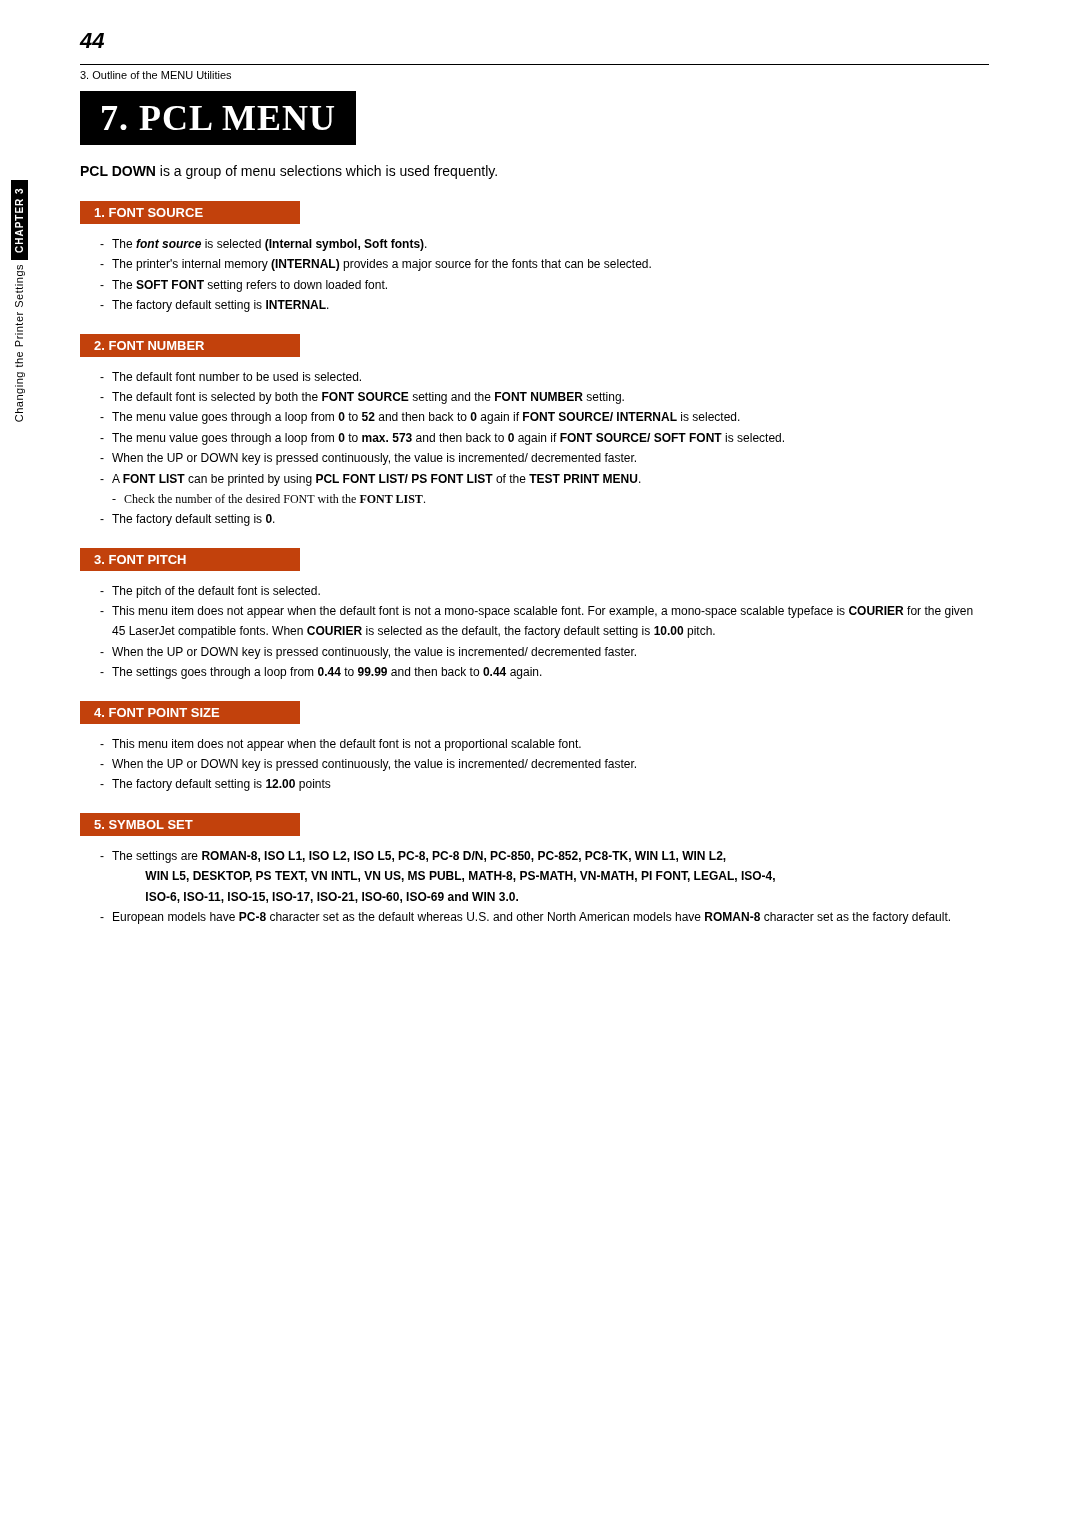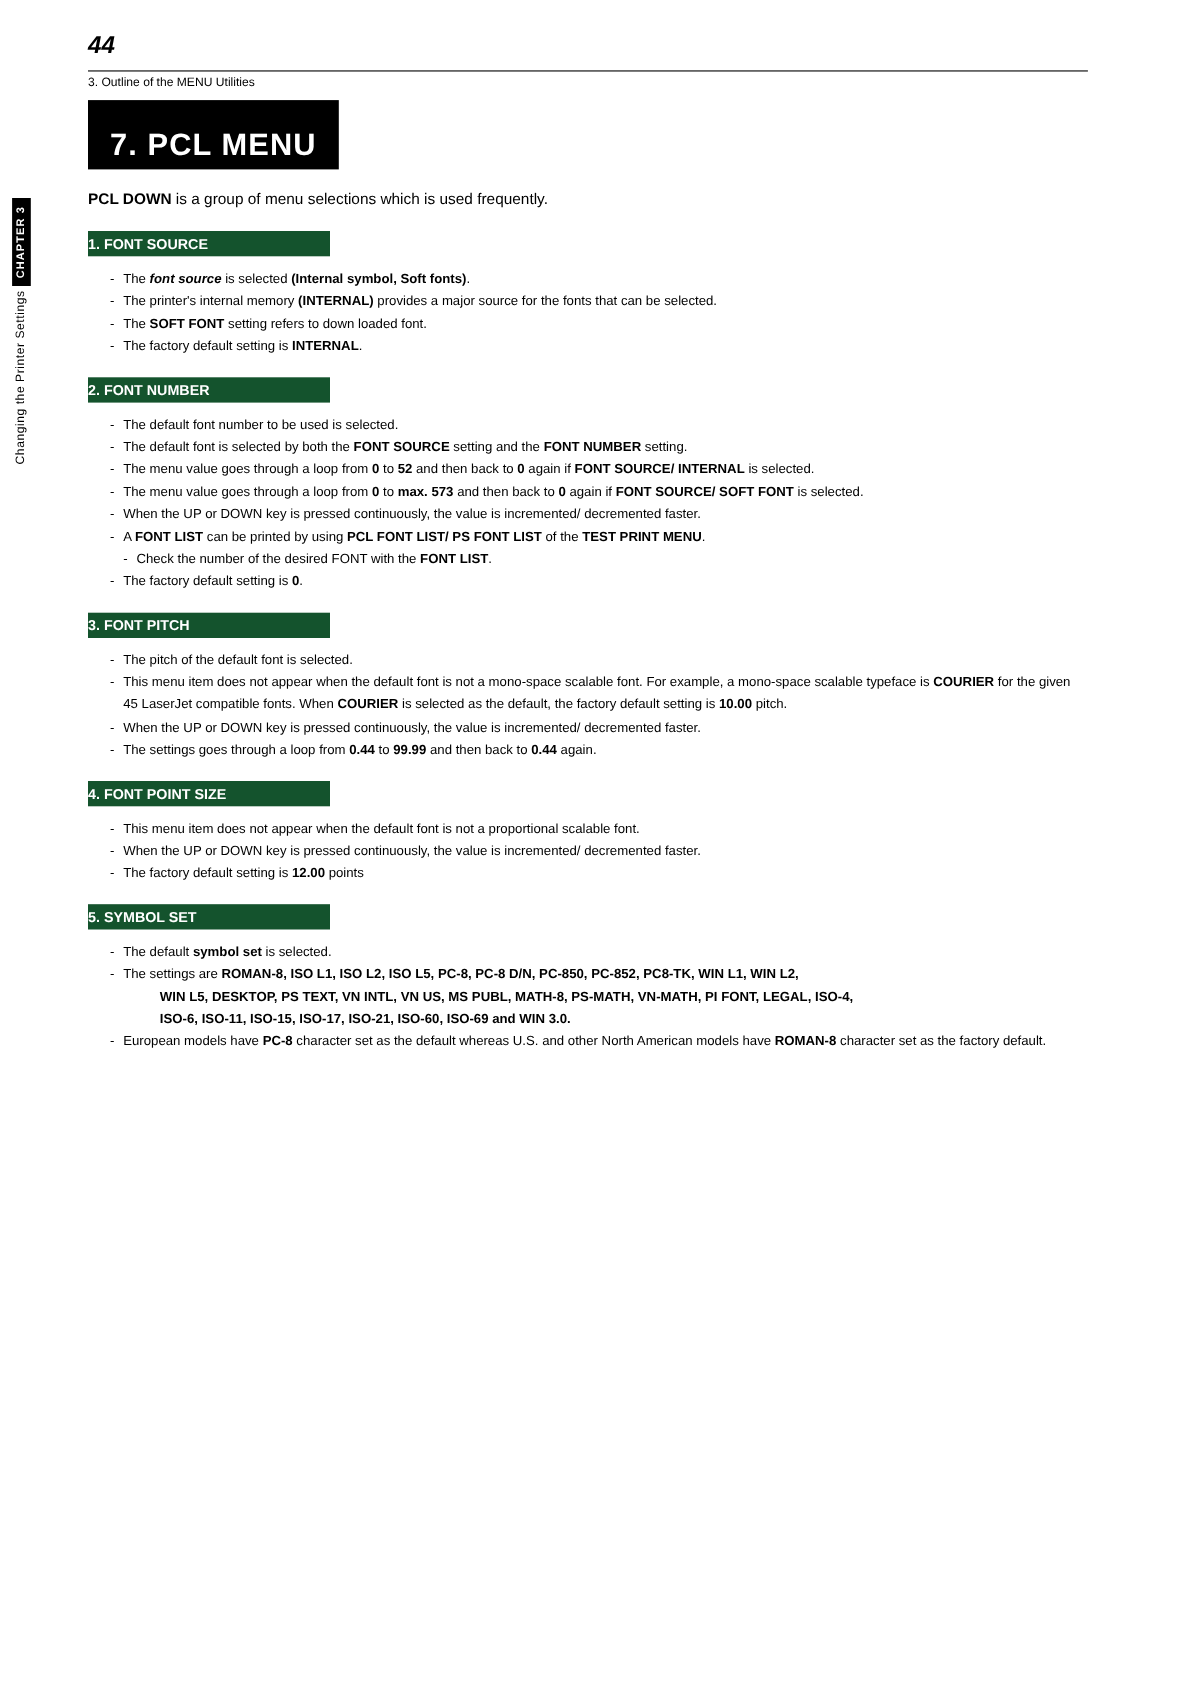--- a/index.html
+++ b/index.html
@@ -92,40 +92,39 @@
     
     .chapter-title-box {
       background: #000;
       color: #fff;
       display: inline-block;
       padding: 6px 20px;
       margin-bottom: 18px;
     }
 
     .chapter-title-box h1 {
-      font-size: 28px;
-      font-weight: bold;
-      font-family: Liberation Sans, sans-serif;
+      font-size: 36px;
+      font-weight: bold;
+      font-family: Liberation Serif, serif;
       letter-spacing: 1px;
-      margin-top: 19px;
     }
 
     
     .intro-para {
       font-size: 14px;
       margin-bottom: 22px;
       font-family: Arial, sans-serif;
     }
 
     
     .section-heading {
-      background: #14532d;
+      background: #c2410c;
       color: #fff;
       display: inline-block;
-      padding: 4px 0;
+      padding: 4px 14px;
       margin-bottom: 10px;
       font-size: 13px;
       font-weight: bold;
       font-family: Arial, sans-serif;
       min-width: 220px;
     }
 
     
     .bullet-list {
       list-style: none;
@@ -199,21 +198,21 @@
     
     <div class="section-block">
       <div class="section-heading">2. FONT NUMBER</div>
       <ul class="bullet-list">
         <li>The default font number to be used is selected.</li>
         <li>The default font is selected by both the <span class="bold">FONT SOURCE</span> setting and the <span class="bold">FONT NUMBER</span> setting.</li>
         <li>The menu value goes through a loop from <span class="bold">0</span> to <span class="bold">52</span> and then back to <span class="bold">0</span> again if <span class="bold">FONT SOURCE/ INTERNAL</span> is selected.</li>
         <li>The menu value goes through a loop from <span class="bold">0</span> to <span class="bold">max. 573</span> and then back to <span class="bold">0</span> again if <span class="bold">FONT SOURCE/ SOFT FONT</span> is selected.</li>
         <li>When the UP or DOWN key is pressed continuously, the value is incremented/ decremented faster.</li>
         <li>A <span class="bold">FONT LIST</span> can be printed by using <span class="bold">PCL FONT LIST/ PS FONT LIST</span> of the <span class="bold">TEST PRINT MENU</span>.</li>
-        <li style="list-style:none; padding-left:0; margin-left:12px;">
+        <li style="list-style:none; padding-left:0; margin-left:12px;font-family:Liberation Serif, serif;">
           <span style="margin-left:12px;">Check the number of the desired FONT with the <span class="bold">FONT LIST</span>.</span>
         </li>
         <li>The factory default setting is <span class="bold">0</span>.</li>
       </ul>
     </div>
 
     
     <div class="section-block">
       <div class="section-heading">3. FONT PITCH</div>
       <ul class="bullet-list">
@@ -231,21 +230,20 @@
         <li>This menu item does not appear when the default font is not a proportional scalable font.</li>
         <li>When the UP or DOWN key is pressed continuously, the value is incremented/ decremented faster.</li>
         <li>The factory default setting is <span class="bold">12.00</span> points</li>
       </ul>
     </div>
 
     
     <div class="section-block">
       <div class="section-heading">5. SYMBOL SET</div>
       <ul class="bullet-list">
-        <li>The default <span class="bold">symbol set</span> is selected.</li>
         <li>The settings are <span class="bold">ROMAN-8, ISO L1, ISO L2, ISO L5, PC-8, PC-8 D/N, PC-850, PC-852, PC8-TK, WIN L1, WIN L2,<br>
         &nbsp;&nbsp;&nbsp;&nbsp;&nbsp;&nbsp;&nbsp;&nbsp;&nbsp;&nbsp;WIN L5, DESKTOP, PS TEXT, VN INTL, VN US, MS PUBL, MATH-8, PS-MATH, VN-MATH, PI FONT, LEGAL, ISO-4,<br>
         &nbsp;&nbsp;&nbsp;&nbsp;&nbsp;&nbsp;&nbsp;&nbsp;&nbsp;&nbsp;ISO-6, ISO-11, ISO-15, ISO-17, ISO-21, ISO-60, ISO-69 and WIN 3.0.</span></li>
         <li>European models have <span class="bold">PC-8</span> character set as the default whereas U.S. and other North American models have <span class="bold">ROMAN-8</span> character set as the factory default.</li>
       </ul>
     </div>
 
   </div>
 
 </div>

